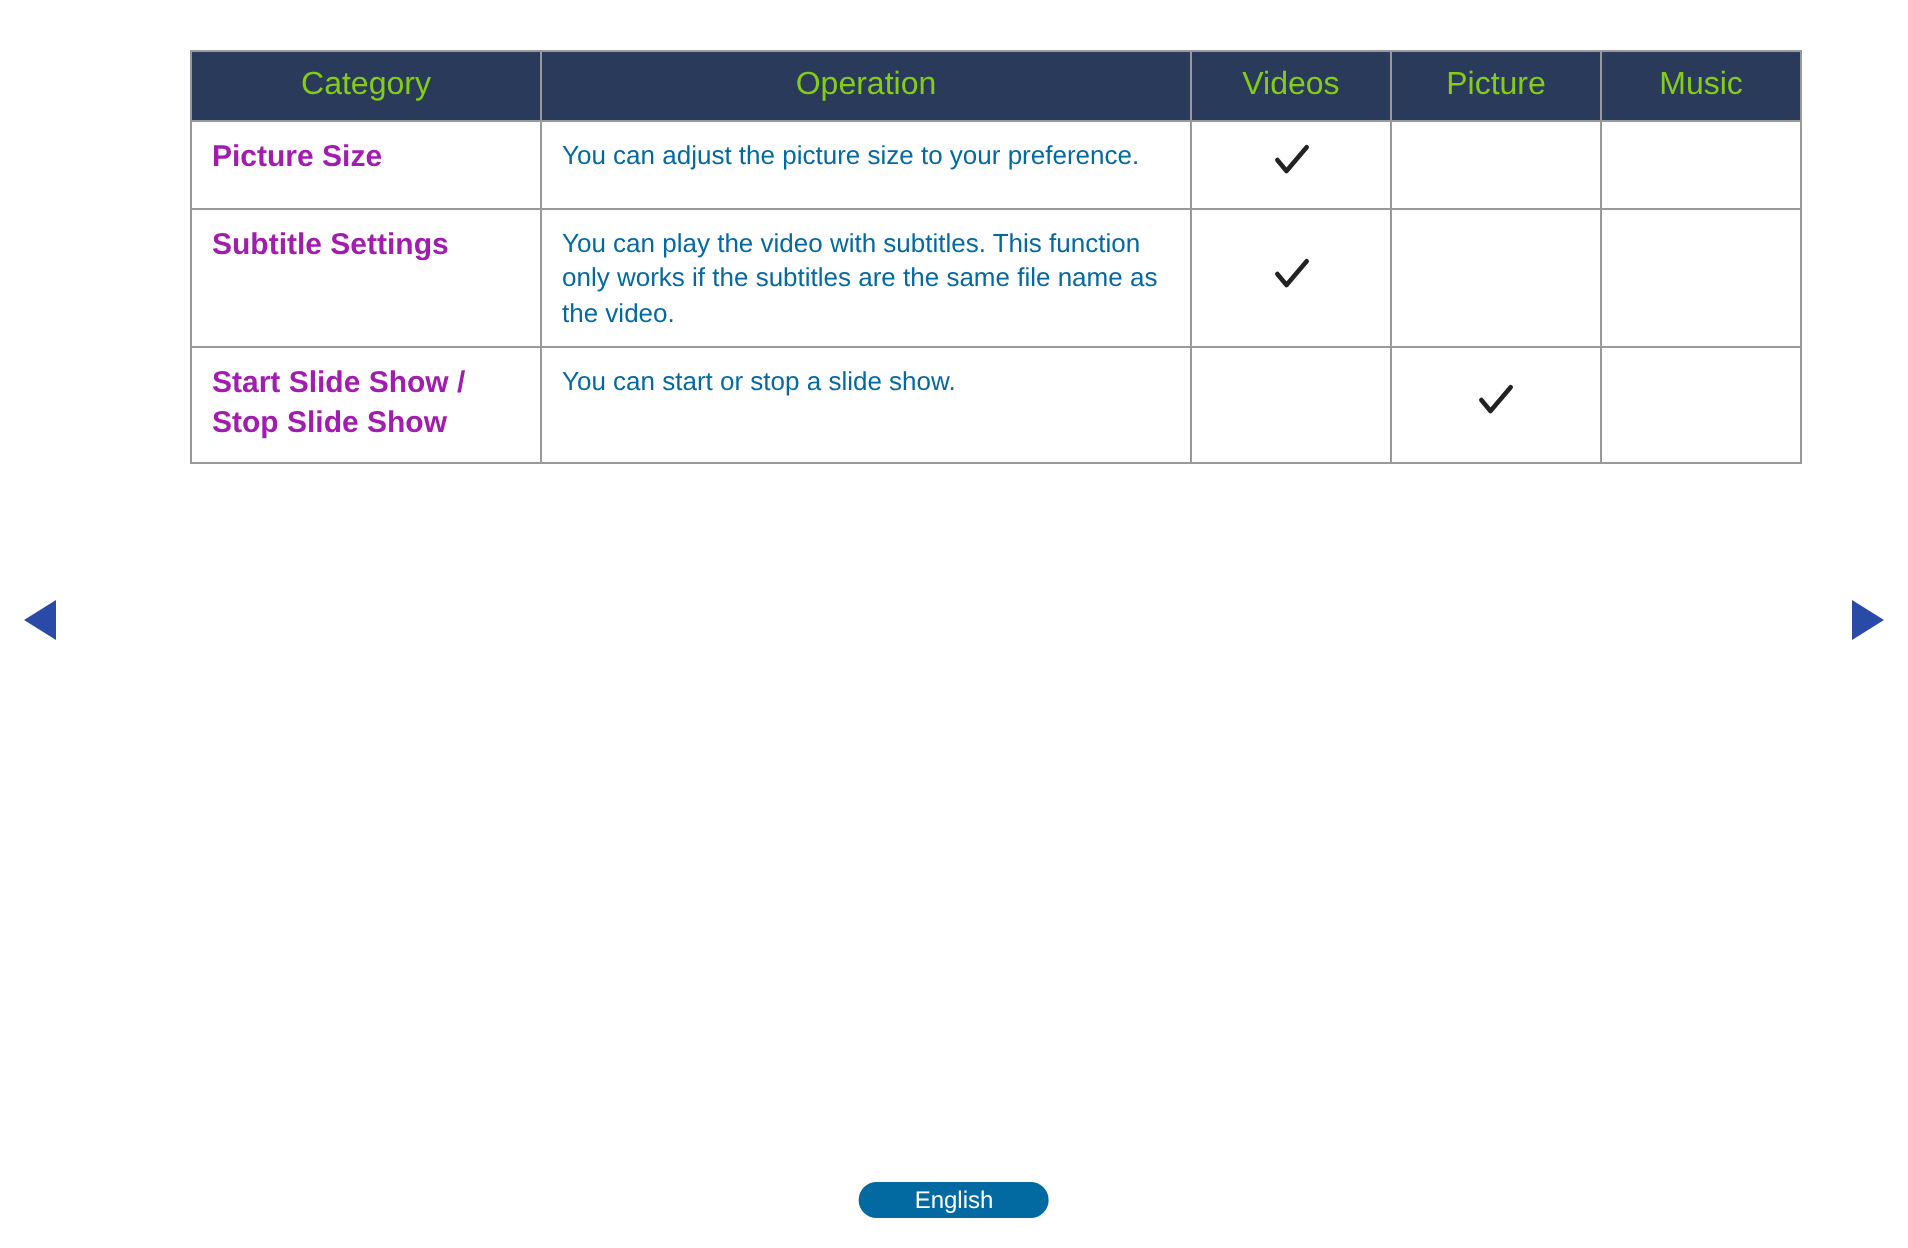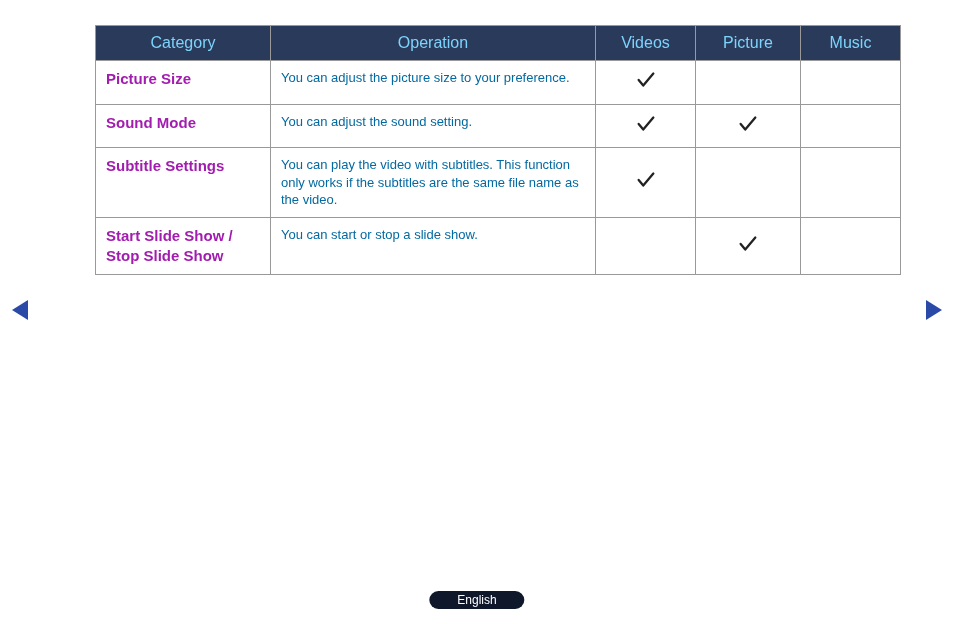--- a/index.html
+++ b/index.html
@@ -22,21 +22,21 @@
       width: 100%;
       table-layout: fixed;
     }
     col.c1 { width: 175px; }
     col.c2 { width: 325px; }
     col.c3 { width: 100px; }
     col.c4 { width: 105px; }
     col.c5 { width: 100px; }
     th {
       background: #2a3a5a;
-      color: #7dd3fc;
+      color: #84cc16;
       font-weight: 400;
       padding: 8px 6px;
       border: 1px solid #999;
       font-size: 16px;
       text-align: center;
     }
     td {
       border: 1px solid #999;
       padding: 8px 10px;
       font-size: 13px;
@@ -64,21 +64,21 @@
       border-top: 10px solid transparent;
       border-bottom: 10px solid transparent;
     }
     .tri-left { border-right: 16px solid #2a4aa8; }
     .tri-right { border-left: 16px solid #2a4aa8; }
     .lang-badge {
       position: absolute;
       left: 50%;
       transform: translateX(-50%);
       bottom: 15px;
-      background: #0f172a;
+      background: #0369a1;
       color: #fff;
       font-size: 12px;
       padding: 2px 28px;
       border-radius: 10px;
     }
   </style>
 </head>
 <body>
 
 <div class="table-wrap">
@@ -103,31 +103,20 @@
         <tr>
           <td class="cat">Picture Size</td>
           <td>You can adjust the picture size to your preference.</td>
           <td class="chk"><span class="check-icon"><svg viewBox="0 0 24 24">
                 <path d="M4 12 L9 18 L20 5" stroke="#222" stroke-width="2.5" fill="none" stroke-linecap="round" stroke-linejoin="round"></path>
               </svg></span></td>
           <td class="chk"></td>
           <td class="chk"></td>
         </tr>
         <tr>
-          <td class="cat">Sound Mode</td>
-          <td>You can adjust the sound setting.</td>
-          <td class="chk"><span class="check-icon"><svg viewBox="0 0 24 24">
-                <path d="M4 12 L9 18 L20 5" stroke="#222" stroke-width="2.5" fill="none" stroke-linecap="round" stroke-linejoin="round"></path>
-              </svg></span></td>
-          <td class="chk"><span class="check-icon"><svg viewBox="0 0 24 24">
-                <path d="M4 12 L9 18 L20 5" stroke="#222" stroke-width="2.5" fill="none" stroke-linecap="round" stroke-linejoin="round"></path>
-              </svg></span></td>
-          <td class="chk"></td>
-        </tr>
-        <tr>
           <td class="cat">Subtitle Settings</td>
           <td>You can play the video with subtitles. This function only works if the subtitles are the same file name as the video.</td>
           <td class="chk"><span class="check-icon"><svg viewBox="0 0 24 24">
                 <path d="M4 12 L9 18 L20 5" stroke="#222" stroke-width="2.5" fill="none" stroke-linecap="round" stroke-linejoin="round"></path>
               </svg></span></td>
           <td class="chk"></td>
           <td class="chk"></td>
         </tr>
         <tr>
           <td class="cat">Start Slide Show / Stop Slide Show</td>

